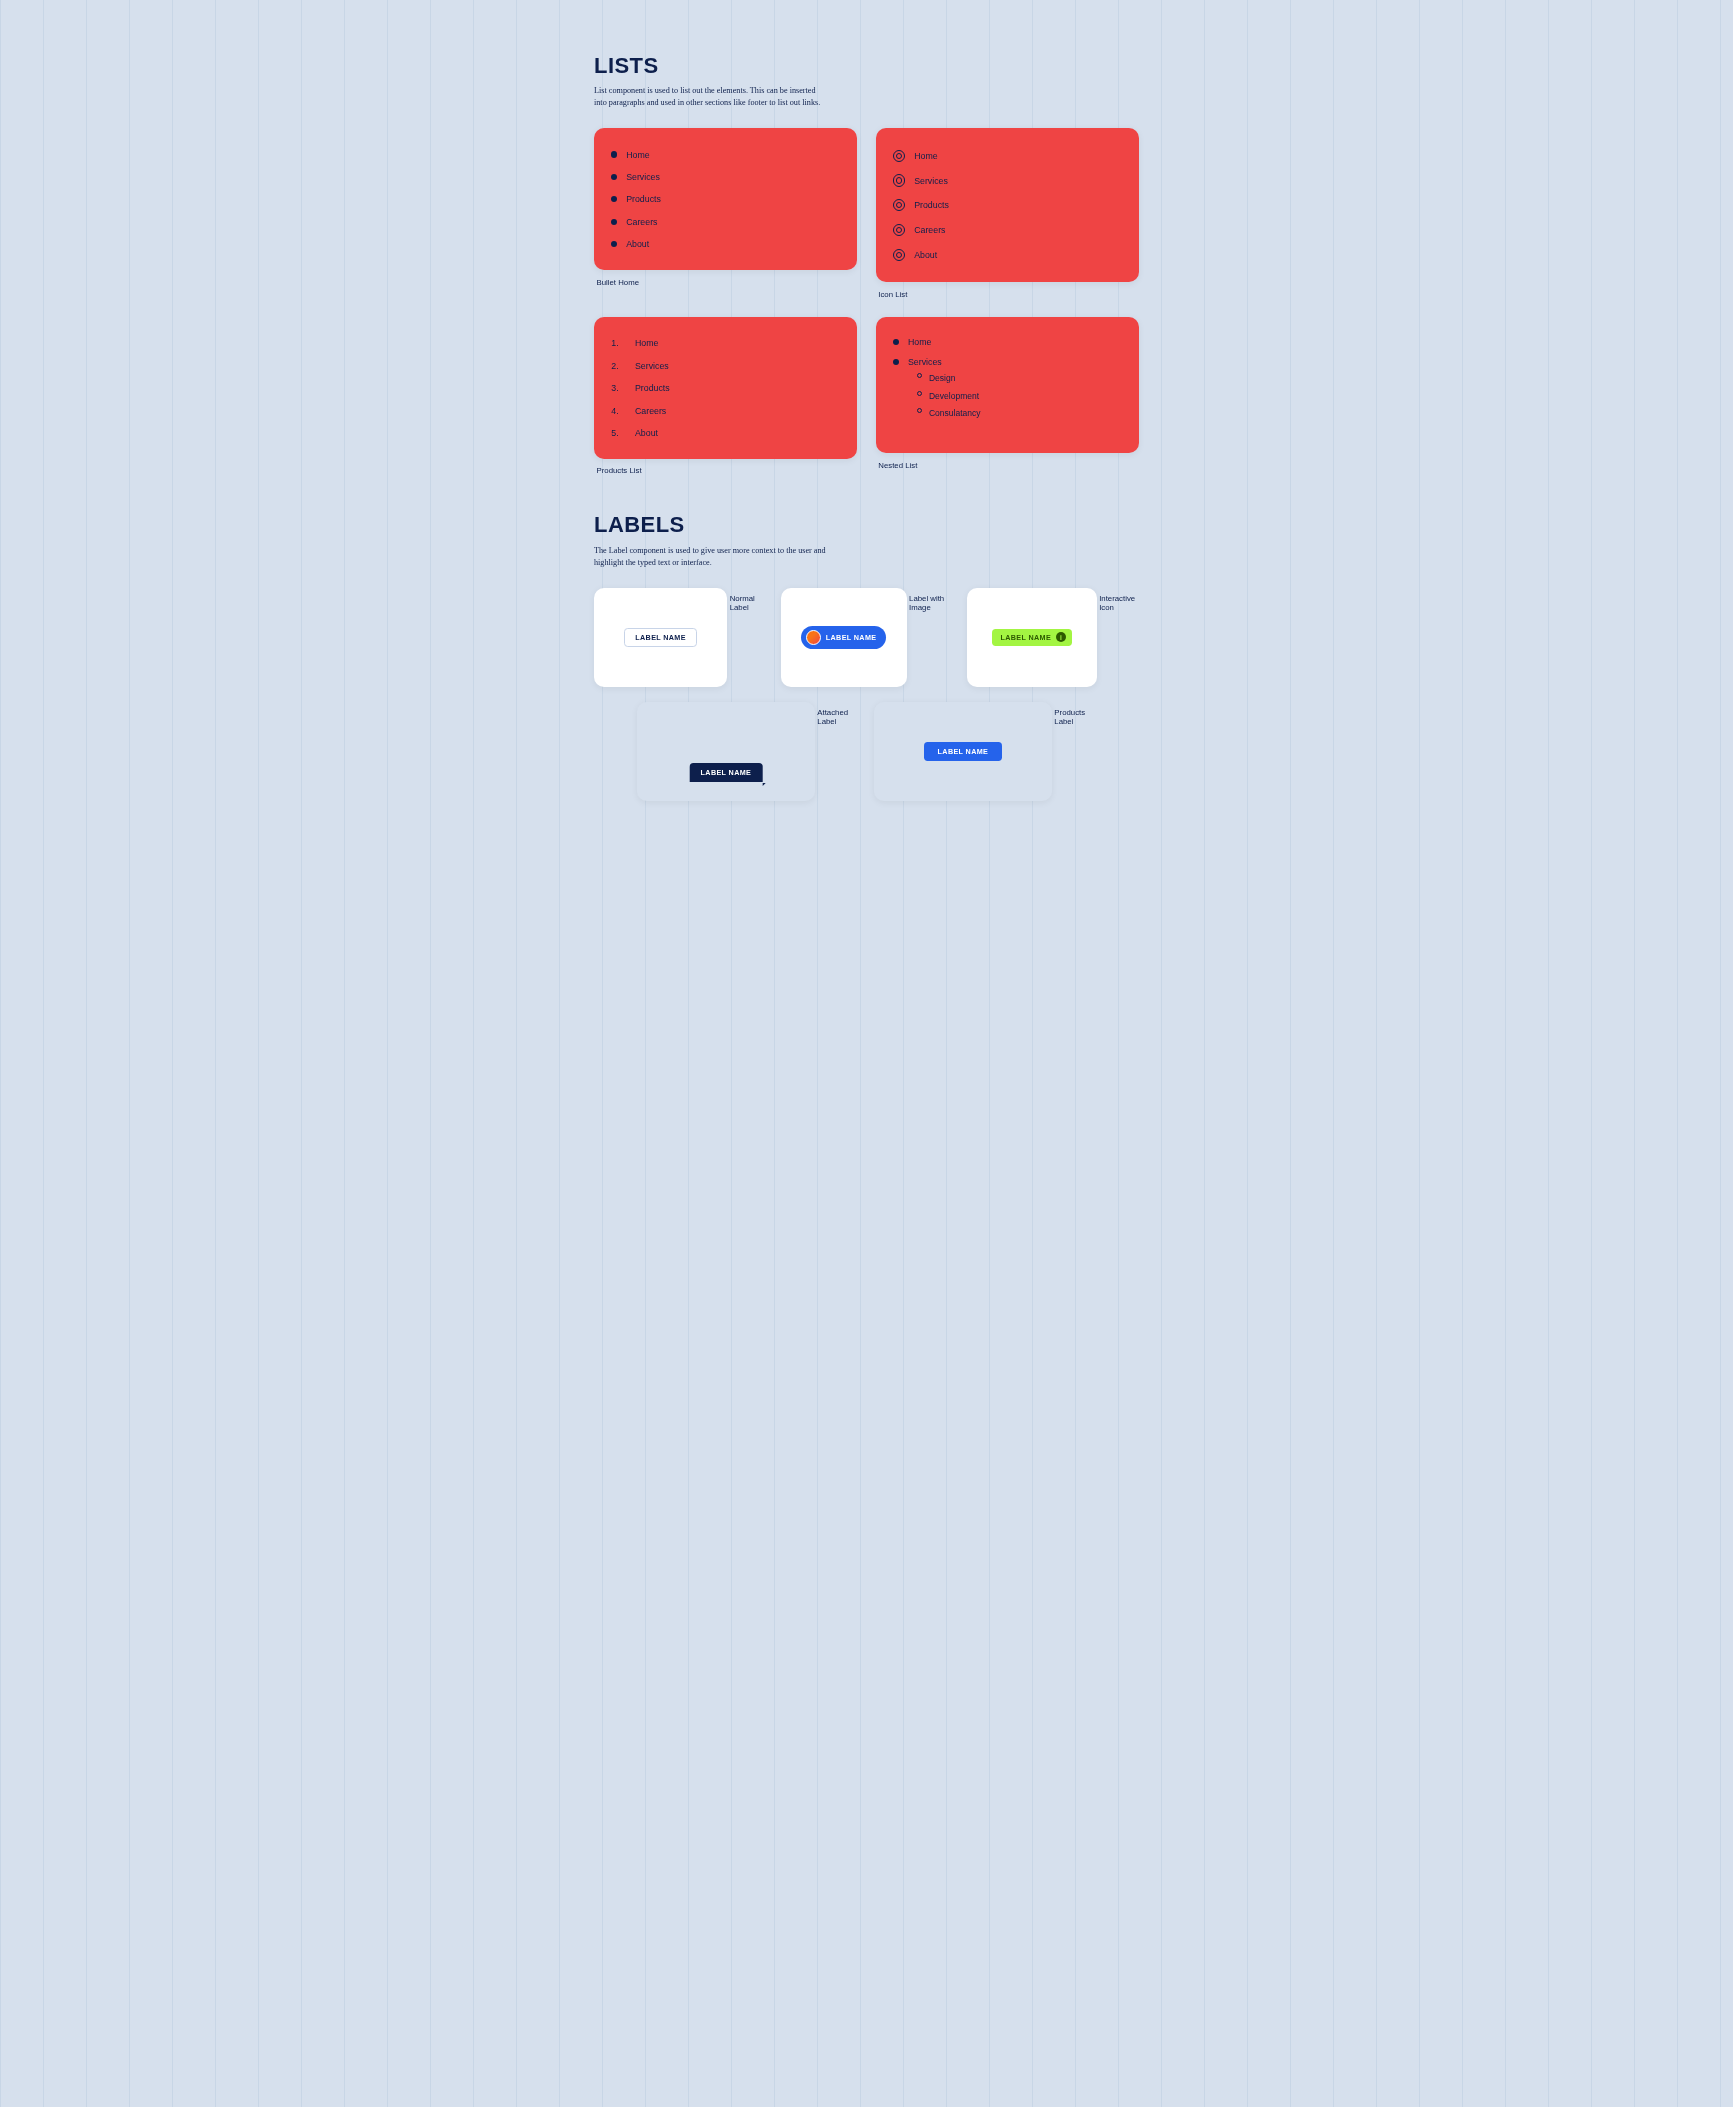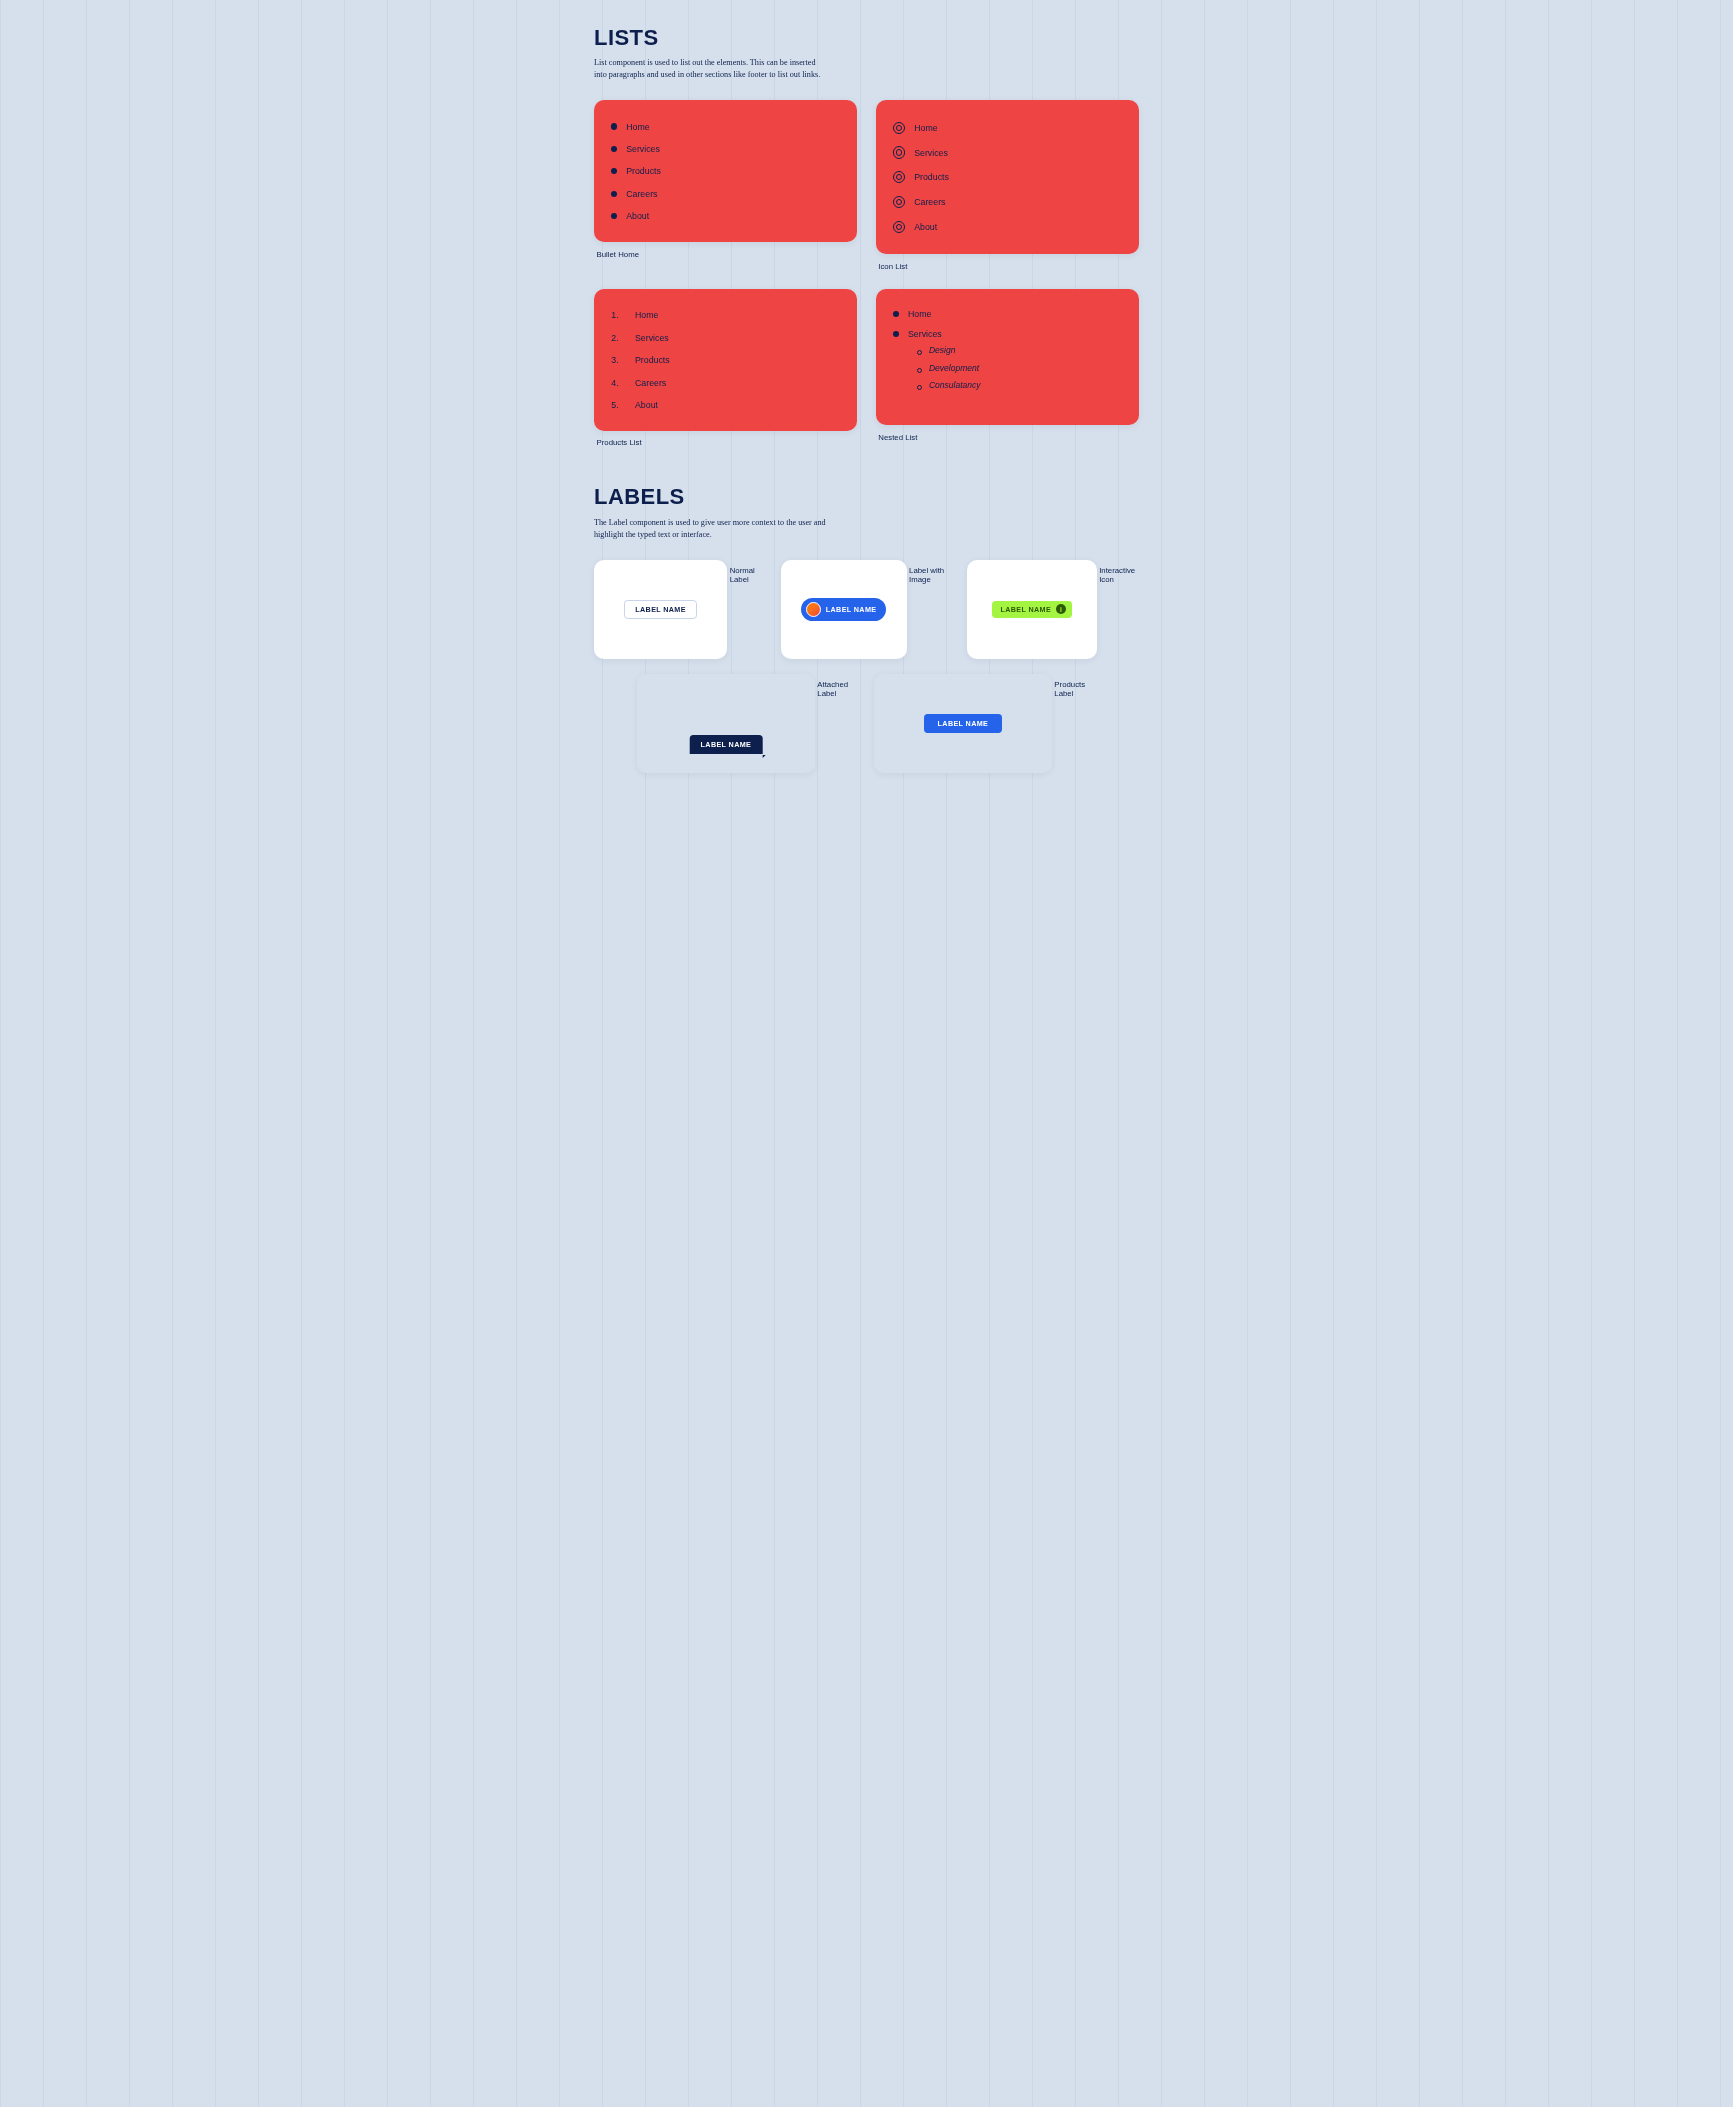--- a/index.html
+++ b/index.html
@@ -32,20 +32,21 @@
       z-index: 1;
     }
 
     
     .section-title {
       font-size: 2.2rem;
       font-weight: 800;
       color: #0d1f4c;
       letter-spacing: 0.02em;
       margin-bottom: 6.2px;
+      margin-top: 28px;
     }
 
     .section-desc {
       font-size: 0.82rem;
       color: #0d1f4c;
       line-height: 1.5;
       max-width: 235px;
       margin-bottom: 18.6px;
       font-family: Liberation Serif, serif;
     }
@@ -192,26 +193,25 @@
     }
 
     .nested-sub {
       list-style: none;
       padding-left: 23.5px;
       margin-top: 2.5px;
     }
 
     .nested-sub li {
       display: flex;
-      align-items: flex-end;
+      align-items: flex-start;
       gap: 7.4px;
       padding: 3.7px 0;
       font-size: 0.85rem;
       color: #0d1f4c;
-      font-style: italic;
     }
 
     .sub-dot {
       width: 5px;
       height: 5px;
       border-radius: 50%;
       border: 0.9px solid #0d1f4c;
       flex-shrink: 0;
     }
 

